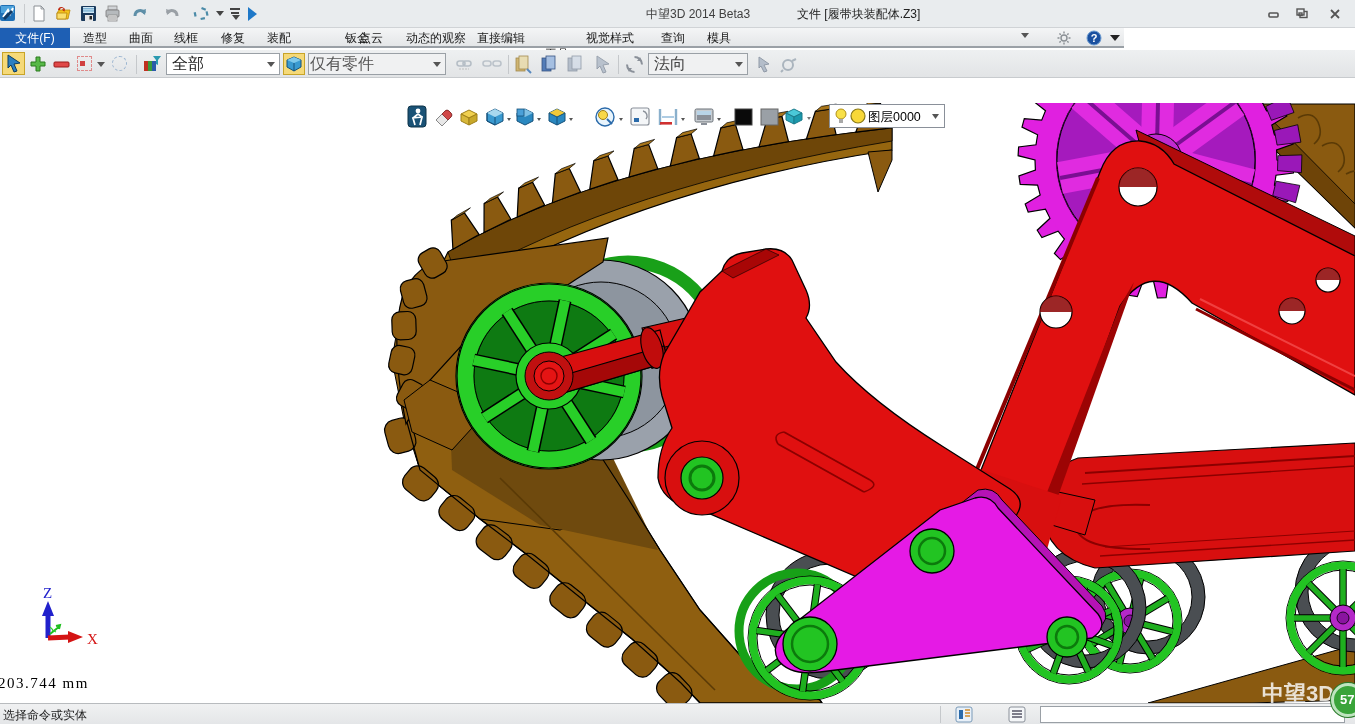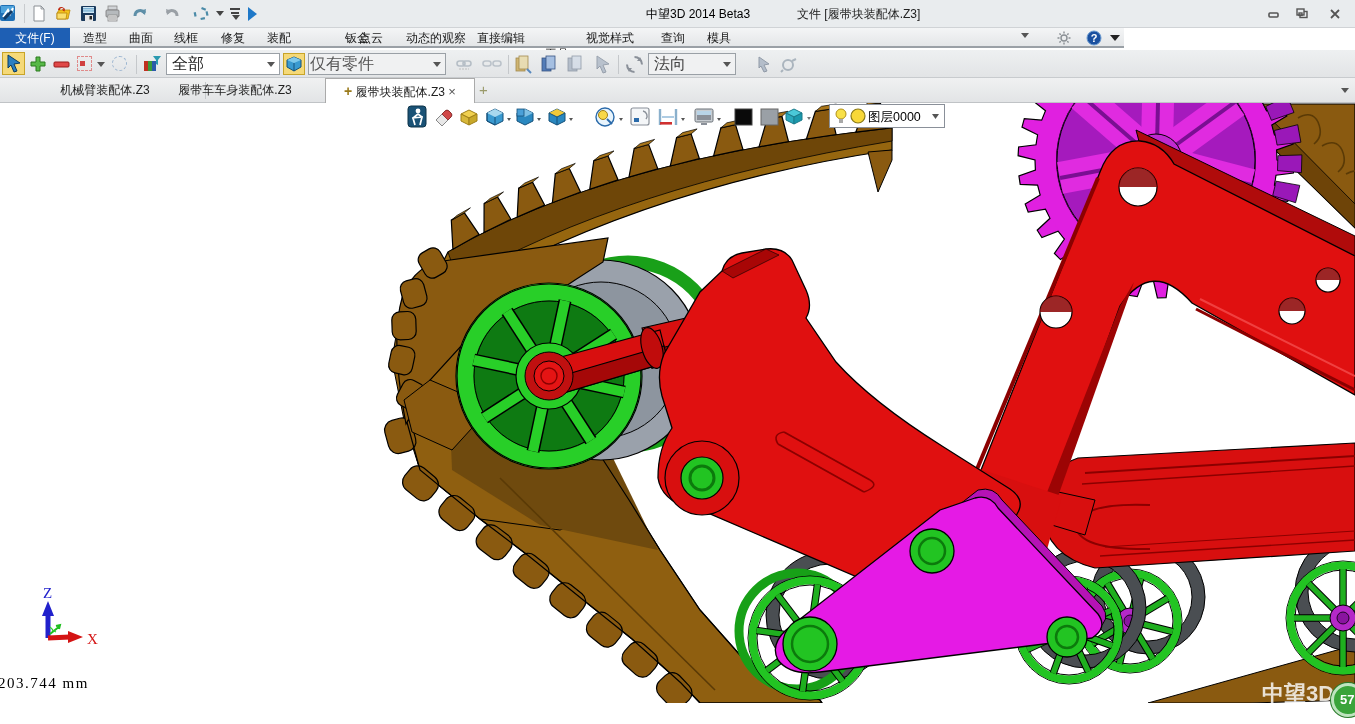--- a/index.html
+++ b/index.html
@@ -83,21 +83,21 @@
           <path d="M16,6 l1,5"></path>
           <path d="M14,14 l-5,1"></path>
           <path d="M3,12 l-1,-5"></path>
         </g>
       </svg>
   <div style="position:absolute;left:216px;top:11px;width:0;height:0;border-left:4px solid transparent;border-right:4px solid transparent;border-top:5px solid #444;"></div>
   <div style="position:absolute;left:230px;top:8px;width:10px;height:2px;background:#444;"></div>
   <div style="position:absolute;left:231px;top:12px;width:8px;height:2px;background:#444;"></div>
   <div style="position:absolute;left:232px;top:15px;width:0;height:0;border-left:4px solid transparent;border-right:4px solid transparent;border-top:5px solid #444;"></div>
   <div style="position:absolute;left:248px;top:7px;width:0;height:0;border-top:7px solid transparent;border-bottom:7px solid transparent;border-left:9px solid #1e78c8;"></div>
-  <span style="position:absolute;left:646px;top:0;height:28px;line-height:28px;font-size:12px;color:#000000;">中望3D 2014 Beta3</span>
+  <span style="position:absolute;left:646px;top:0;height:28px;line-height:28px;font-size:12px;color:#404040;">中望3D 2014 Beta3</span>
   <span style="position:absolute;left:797px;top:0;height:28px;line-height:28px;font-size:12px;color:#222;">文件 [履带块装配体.Z3]</span>
   <svg id="winbtns" width="80" height="12" viewBox="0 0 80 12">
         <rect x="2" y="5" width="9" height="4" rx="1" fill="none" stroke="#555" stroke-width="1.6"></rect>
         <g stroke="#555" stroke-width="1.4" fill="none">
           <rect x="33" y="3.5" width="7" height="6"></rect>
           <rect x="30" y="1" width="7" height="6" fill="#e9ecee"></rect>
           <rect x="32" y="5" width="3" height="2.4"></rect>
         </g>
         <g stroke="#555" stroke-width="1.8">
           <path d="M64,2 l8,8 M72,2 l-8,8"></path>
@@ -196,38 +196,30 @@
       </svg>
   <div class="sep" style="left:618px;top:5px;height:19px;"></div>
   <svg style="position:absolute;left:625px;top:5px;" width="19" height="19" viewBox="0 0 19 19">
         <g fill="none" stroke="#8a9099" stroke-width="2">
           <path d="M9.5,2 A7.5,7.5 0 0 1 17,9.5"></path>
           <path d="M9.5,17 A7.5,7.5 0 0 1 2,9.5"></path>
         </g>
         <path d="M15,2 l2,4 l-5,0 z" fill="#8a9099"></path>
         <path d="M4,17 l-2,-4 l5,0 z" fill="#8a9099"></path>
       </svg>
-  <div class="combo" style="left:648px;width:88px;background:#f0f1f2;"><span style="margin-left:5px;color:#444;">法向</span><span class="arr"></span></div>
+  <div class="combo" style="left:648px;width:100px;background:#f0f1f2;"><span style="margin-left:5px;color:#444;">法向</span><span class="arr"></span></div>
   <svg style="position:absolute;left:756px;top:6px;opacity:0.55;" width="18" height="18" viewBox="0 0 18 18">
         <path d="M3,1 L13,8 L8,9 L11,15 L8,16 L5,10 L3,12 Z" fill="#8a9ab0" stroke="#4a5a70" stroke-width="1"></path>
       </svg>
   <svg style="position:absolute;left:780px;top:7px;opacity:0.55;" width="18" height="16" viewBox="0 0 18 16">
         <circle cx="8" cy="8" r="5" fill="none" stroke="#7a8a9a" stroke-width="2"></circle>
         <path d="M12,4 l4,-2 M3,13 l-2,2" stroke="#7a8a9a" stroke-width="2"></path>
       </svg>
 </div>
 
-<div id="tabbar">
-  <div class="tab" style="left:10px;width:190px;">机械臂装配体.Z3</div>
-  <div class="sep" style="left:205px;top:4px;"></div>
-  <div class="tab" style="left:150px;width:170px;">履带车车身装配体.Z3</div>
-  <div id="tab-active"><span style="color:#9a7a1a;font-weight:bold;font-size:14px;">+</span> 履带块装配体.Z3 <span style="color:#555;font-size:13px;">×</span></div>
-  <span style="position:absolute;left:479px;top:3px;color:#9a9a6a;font-size:15px;">+</span>
-  <div style="position:absolute;right:6px;top:10px;width:0;height:0;border-left:4px solid transparent;border-right:4px solid transparent;border-top:5px solid #555;"></div>
-</div>
 
 <div id="canvas">
 <svg width="1355" height="600" viewBox="0 103 1355 600">
 <polygon points="1228,104 1355,104 1355,228" fill="#8a5a10" stroke="#000" stroke-width="1.2"></polygon>
 <polygon points="1228,104 1355,228 1355,204 1256,104" fill="#6e4408" stroke="#000" stroke-width="0.8"></polygon>
 <path d="M 1298,118 q 14,-8 20,4 q 6,14 -4,22" fill="none" stroke="#5a3a06" stroke-width="1.6"></path>
 <path d="M 1322,146 q 14,-8 20,4 q 6,14 -4,22" fill="none" stroke="#5a3a06" stroke-width="1.6"></path>
 <path d="M 1346,174 q 14,-8 20,4 q 6,14 -4,22" fill="none" stroke="#5a3a06" stroke-width="1.6"></path>
 <polygon points="1277.0,160.0 1293.9,164.3 1293.4,173.0 1276.0,175.2 1274.4,185.2 1290.0,192.9 1287.7,201.3 1270.3,199.8 1266.5,209.2 1280.2,220.1 1276.2,227.7 1259.5,222.7 1253.9,231.1 1265.0,244.6 1259.5,251.3 1244.2,242.8 1237.0,249.9 1245.1,265.4 1238.3,270.8 1225.1,259.4 1216.5,264.8 1221.2,281.6 1213.4,285.5 1202.9,271.5 1193.4,275.1 1194.5,292.5 1186.1,294.7 1178.7,278.9 1168.6,280.3 1166.1,297.6 1157.4,298.0 1153.5,281.0 1143.4,280.3 1137.3,296.7 1128.7,295.3 1128.4,277.8 1118.6,275.1 1109.3,289.8 1101.2,286.7 1104.5,269.5 1095.5,264.8 1083.3,277.3 1076.1,272.5 1082.8,256.4 1075.0,249.9 1060.5,259.6 1054.4,253.4 1064.4,239.1 1058.1,231.1 1041.9,237.6 1037.2,230.2 1050.0,218.3 1045.5,209.2 1028.2,212.1 1025.2,204.0 1040.2,195.0 1037.6,185.2 1020.2,184.4 1018.9,175.9 1035.4,170.1 1035.0,160.0 1018.1,155.7 1018.6,147.0 1036.0,144.8 1037.6,134.8 1022.0,127.1 1024.3,118.7 1041.7,120.2 1045.5,110.8 1031.8,99.9 1035.8,92.3 1052.5,97.3 1058.1,88.9 1047.0,75.4 1052.5,68.7 1067.8,77.2 1075.0,70.1 1066.9,54.6 1073.7,49.2 1086.9,60.6 1095.5,55.2 1090.8,38.4 1098.6,34.5 1109.1,48.5 1118.6,44.9 1117.5,27.5 1125.9,25.3 1133.3,41.1 1143.4,39.7 1145.9,22.4 1154.6,22.0 1158.5,39.0 1168.6,39.7 1174.7,23.3 1183.3,24.7 1183.6,42.2 1193.4,44.9 1202.7,30.2 1210.8,33.3 1207.5,50.5 1216.5,55.2 1228.7,42.7 1235.9,47.5 1229.2,63.6 1237.0,70.1 1251.5,60.4 1257.6,66.6 1247.6,80.9 1253.9,88.9 1270.1,82.4 1274.8,89.8 1262.0,101.7 1266.5,110.8 1283.8,107.9 1286.8,116.0 1271.8,125.0 1274.4,134.8 1291.8,135.6 1293.1,144.1 1276.6,149.9" fill="#e020e0" stroke="#000" stroke-width="1.2"></polygon>
 <circle cx="1156.0" cy="160.0" r="100" fill="#a51abd" stroke="#000" stroke-width="1"></circle>
@@ -587,13 +579,27 @@
           <rect x="9" y="14" width="4" height="4" fill="#a8a8a8"></rect>
       <circle cx="28" cy="11" r="7" fill="#f8d838" stroke="#8a7a18" stroke-width="1.2"></circle>
       <text x="38" y="16" font-size="12.5" fill="#000" font-family="Liberation Sans">图层0000</text>
       <path d="M102,9 l7,0 l-3.5,5 z" fill="#555"></path>
     </svg>
   </div>
 </div>
 
 <div style="position:absolute;left:1331px;top:683px;width:34px;height:34px;border-radius:50%;background:#3aa43a;border:3px solid #bfe4bf;box-shadow:0 0 0 1px #2a7a2a;z-index:50;color:#fff;font-weight:bold;font-size:13px;line-height:28px;text-align:left;padding-left:6px;">57</div>
 
+<div id="statusbar">
+  <span class="msg">选择命令或实体</span>
+  <div class="sep" style="left:940px;"></div>
+  <svg style="position:absolute;left:955px;top:2px;" width="18" height="17" viewBox="0 0 18 17">
+        <rect x="1" y="1" width="16" height="15" rx="2" fill="#e8f0f8" stroke="#7a9ab8" stroke-width="1"></rect>
+        <rect x="4" y="4" width="4" height="9" fill="#2a6aaa"></rect>
+        <path d="M10,4 h5 M10,7 h5 M10,10 h5" stroke="#d08a2a" stroke-width="1.6"></path>
+      </svg>
+  <svg style="position:absolute;left:1008px;top:2px;" width="18" height="17" viewBox="0 0 18 17">
+        <rect x="1" y="1" width="16" height="15" rx="2" fill="#f4f6f8" stroke="#8a9099" stroke-width="1"></rect>
+        <path d="M4,5 h10 M4,8 h10 M4,11 h10" stroke="#556" stroke-width="1.4"></path>
+      </svg>
+  <div id="cmdinput"></div>
+</div>
 
 </div>
 </body></html>

